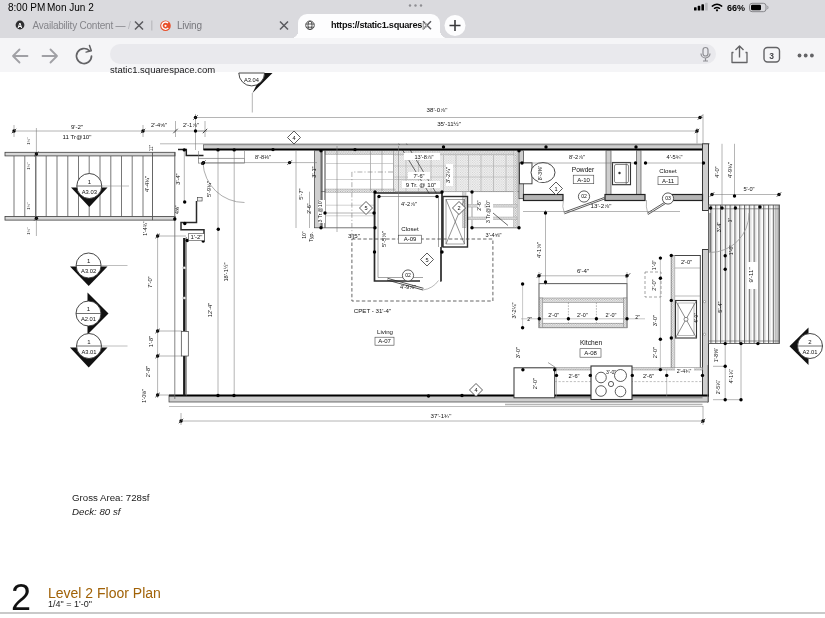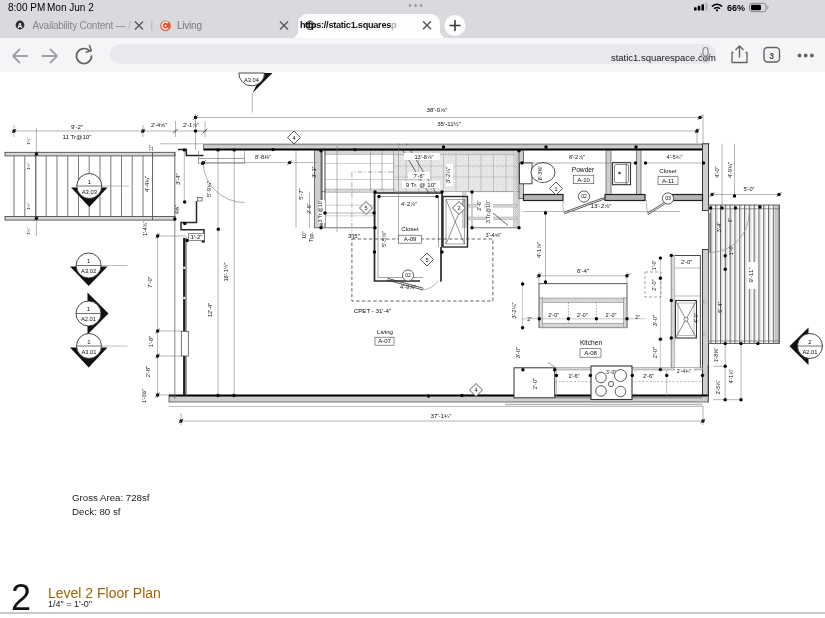--- a/index.html
+++ b/index.html
@@ -6,21 +6,21 @@
 #chrome{position:absolute;left:0;top:0;width:825px;height:72px;}
 #topbar{position:absolute;left:0;top:0;width:825px;height:37.5px;background:#dadade;}
 #navbar{position:absolute;left:0;top:37.5px;width:825px;height:34.5px;background:#f5f5f7;}
 .st{position:absolute;top:1.5px;font-size:10px;font-weight:400;color:#000;}
 #tab-act{position:absolute;left:298px;top:13.5px;width:142px;height:24px;background:#fdfdfe;border-radius:9px 9px 0 0;}
 .flare{position:absolute;top:29.5px;width:8.5px;height:8px;}
 #fl1{left:289.5px;background:radial-gradient(circle at 0 0,#dadade 8.4px,#fdfdfe 8.6px);}
 #fl2{left:440px;background:radial-gradient(circle at 8.5px 0,#dadade 8.4px,#fdfdfe 8.6px);}
 .tabtxt{position:absolute;top:20.4px;font-size:10px;font-weight:400;color:#85858a;letter-spacing:-0.22px;}
 #pill{position:absolute;left:110px;top:43.5px;width:606px;height:20.5px;border-radius:10.5px;background:#e9e9ed;}
-#pill span{position:absolute;left:0;right:0;top:8px;text-align:right;font-size:9.5px;color:#161618;}
+#pill span{position:absolute;left:0;right:0;top:20px;text-align:left;font-size:9.5px;color:#161618;}
 svg{position:absolute;left:0;top:0;}
 #plan{position:absolute;left:0;top:0;width:825px;height:618px;}
 .blab{position:absolute;font-size:9.7px;color:#1a1a1a;margin-left:15px;}
 #big2{position:absolute;left:11px;top:577px;font-size:36px;color:#111;}
 #t1{position:absolute;left:48px;top:584.5px;font-size:14px;color:#a16207;}
 #t2{position:absolute;left:48px;top:599px;font-size:9px;color:#1a1a1a;}
 #bline{position:absolute;left:0px;top:612px;width:825px;height:1.5px;background:#c9c9c9;}
 </style></head>
 <body>
 <svg id="plan" width="825" height="618" viewBox="0 0 825 618">
@@ -469,21 +469,21 @@
 <text x="583.5" y="181.5" font-size="6">A-10</text>
 <rect x="658.0" y="176.7" width="20" height="8" fill="#fff" stroke="#444" stroke-width="0.6"></rect>
 <text x="668" y="182.5" font-size="6">A-11</text>
 <rect x="580.0" y="348.7" width="21" height="8.5" fill="#fff" stroke="#444" stroke-width="0.6"></rect>
 <text x="590.5" y="355" font-size="6">A-08</text>
 <rect x="188.5" y="233.7" width="16" height="7" fill="#fff" stroke="#444" stroke-width="0.6"></rect>
 <text x="196.5" y="238.5" font-size="6">1'-2"</text>
 </g>
 </svg>
 <div class="blab" style="left:57px;top:491.5px;">Gross Area: 728sf</div>
-<div class="blab" style="left:57px;top:505.5px;">Deck: 80 sf</div>
+<div class="blab" style="left:57px;top:505.5px;font-style:italic;">Deck: 80 sf</div>
 <div id="big2">2</div>
 <div id="t1">Level 2 Floor Plan</div>
 <div id="t2">1/4" = 1'-0"</div>
 <div id="bline"></div>
 <div id="chrome">
 <div id="topbar"></div>
 <div id="navbar"></div>
 <div id="tab-act"></div>
 <div id="pill">
       <span>static1.squarespace.com</span>
@@ -562,13 +562,13 @@
 <text x="771.7" y="58.5" font-size="8.5" font-weight="700" fill="#48484c" text-anchor="middle">3</text>
 
 <g fill="#636366">
         <circle cx="799.5" cy="55.5" r="1.9"></circle>
         <circle cx="805.7" cy="55.5" r="1.9"></circle>
         <circle cx="811.9" cy="55.5" r="1.9"></circle>
       </g>
 </svg>
 <div class="tabtxt" style="left:32.5px;">Availability Content — <span style="color:#b5b5ba">/</span></div>
 <div class="tabtxt" style="left:177px;color:#77777c;">Living</div>
-<div class="tabtxt" style="left:300px;color:#111;font-weight:700;font-size:9.2px;letter-spacing:-0.28px;">https://static1.squares<span style="color:#aaa">p</span></div>
+<div class="tabtxt" style="left:331px;color:#111;font-weight:700;font-size:9.2px;letter-spacing:-0.28px;">https://static1.squares<span style="color:#aaa">p</span></div>
 </div>
 </body></html>

